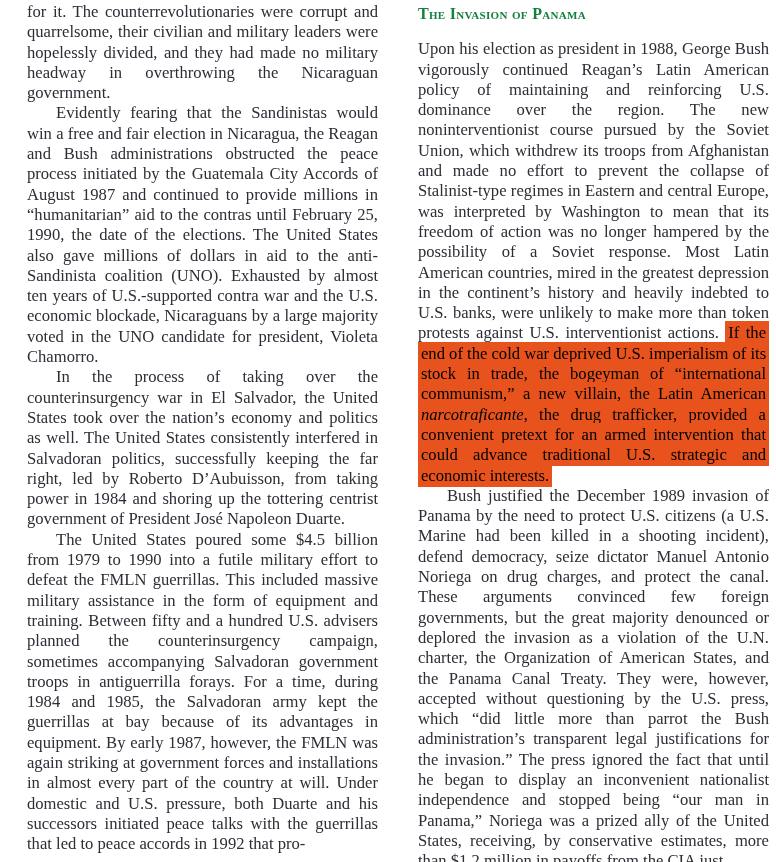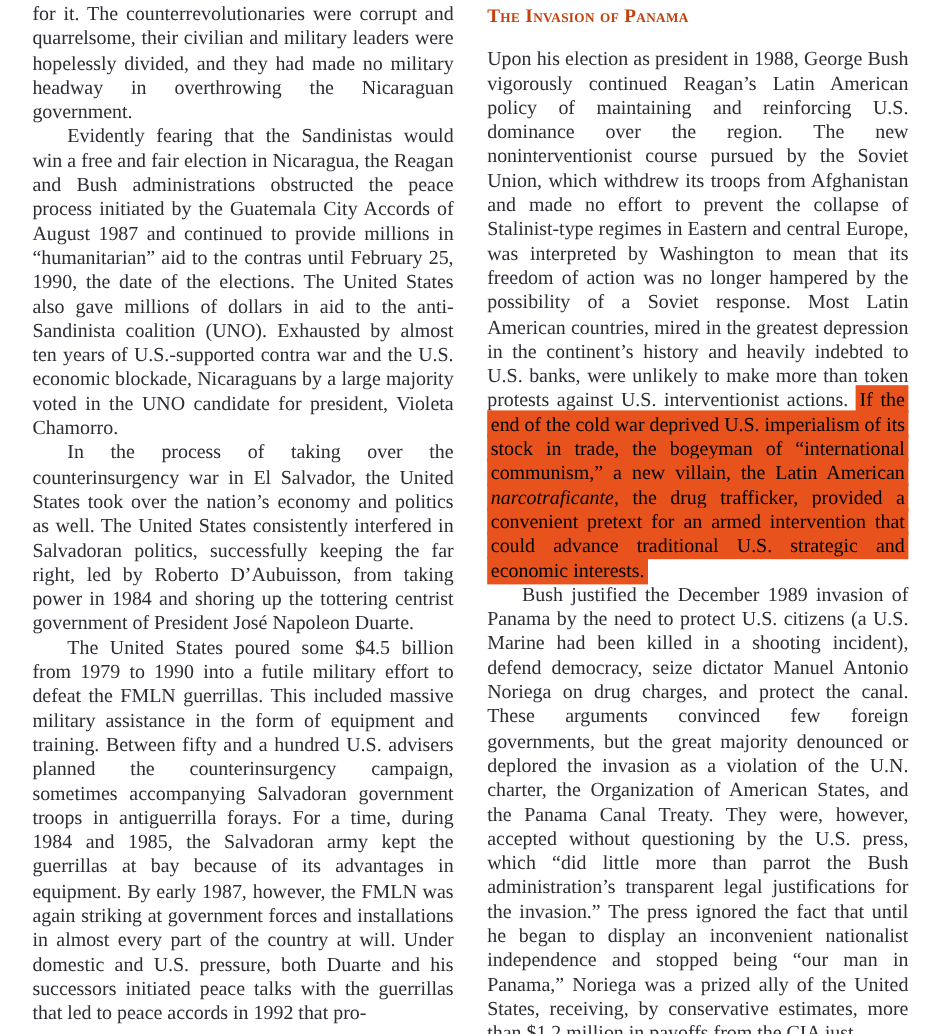--- a/index.html
+++ b/index.html
@@ -8,21 +8,21 @@
     background: #ffffff;
   }
   .page {
     position: relative;
     box-sizing: border-box;
     width: 776px;
     height: 862px;
     background: #ffffff;
     padding: 2px 22px 0 27px;
     display: flex;
-    gap: 28px;
+    gap: 40px;
     font-family: "Liberation Serif", "DejaVu Serif", serif;
     font-size: 16.6px;
     line-height: 20.3px;
     color: #2c2d35;
   }
   .col {
     width: 351px;
     flex: 0 0 351px;
   }
   .para {
@@ -32,21 +32,21 @@
   }
   .para.no-indent {
     text-indent: 0;
   }
   .section-heading {
     font-variant: small-caps;
     font-weight: bold;
     font-size: 16px;
     letter-spacing: 0.3px;
     margin: 2px 0 15px 0;
-    color: #c2410c;
+    color: #15803d;
   }
   .hl {
     background: var(--hl-color, #e8521d);
     color: #000000;
     padding: 2px 3px;
     box-decoration-break: clone;
     -webkit-box-decoration-break: clone;
   }
   .hl .ital {
     font-style: italic;

